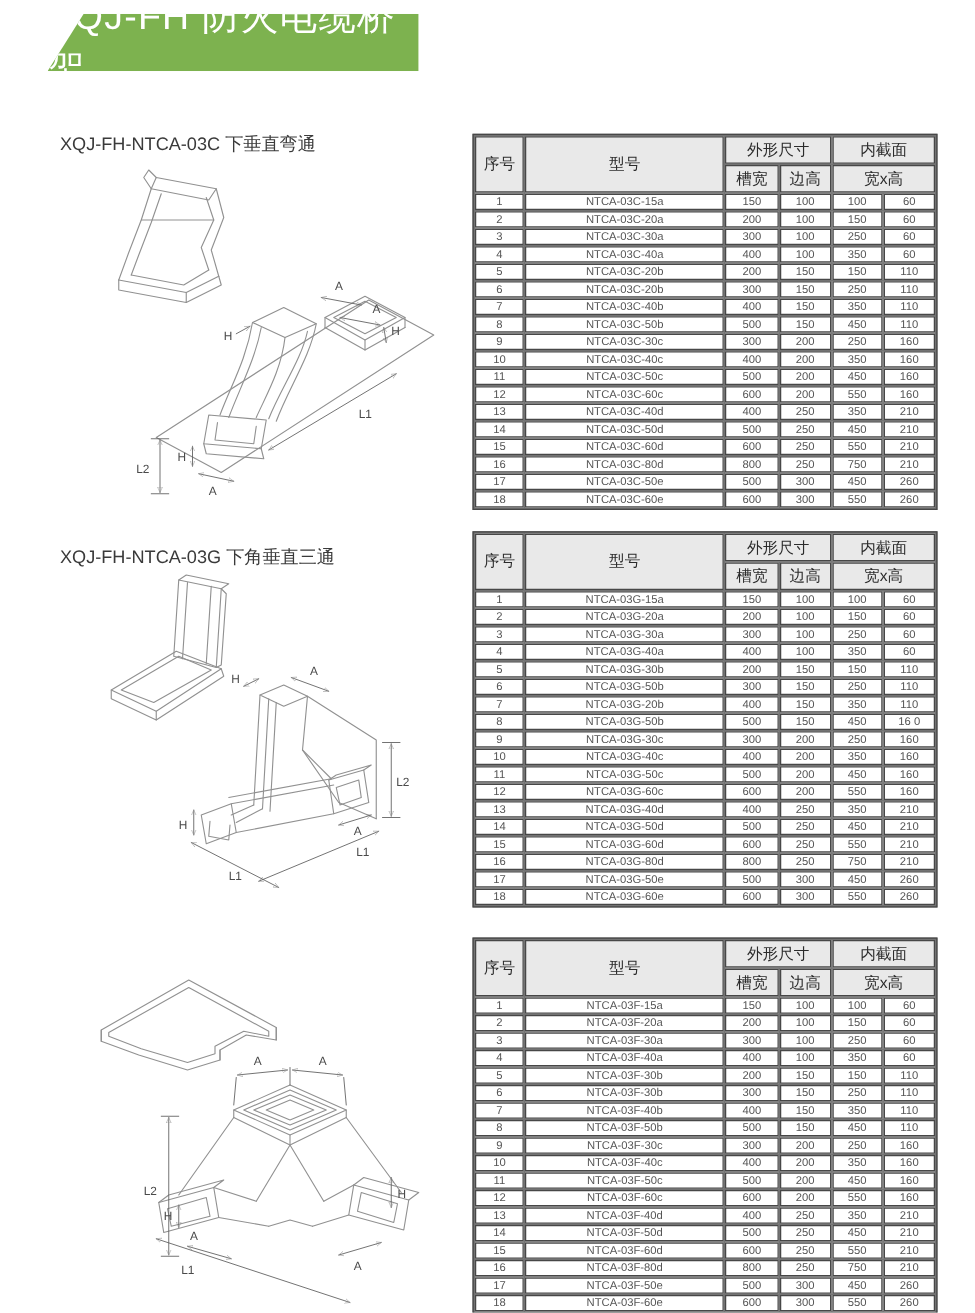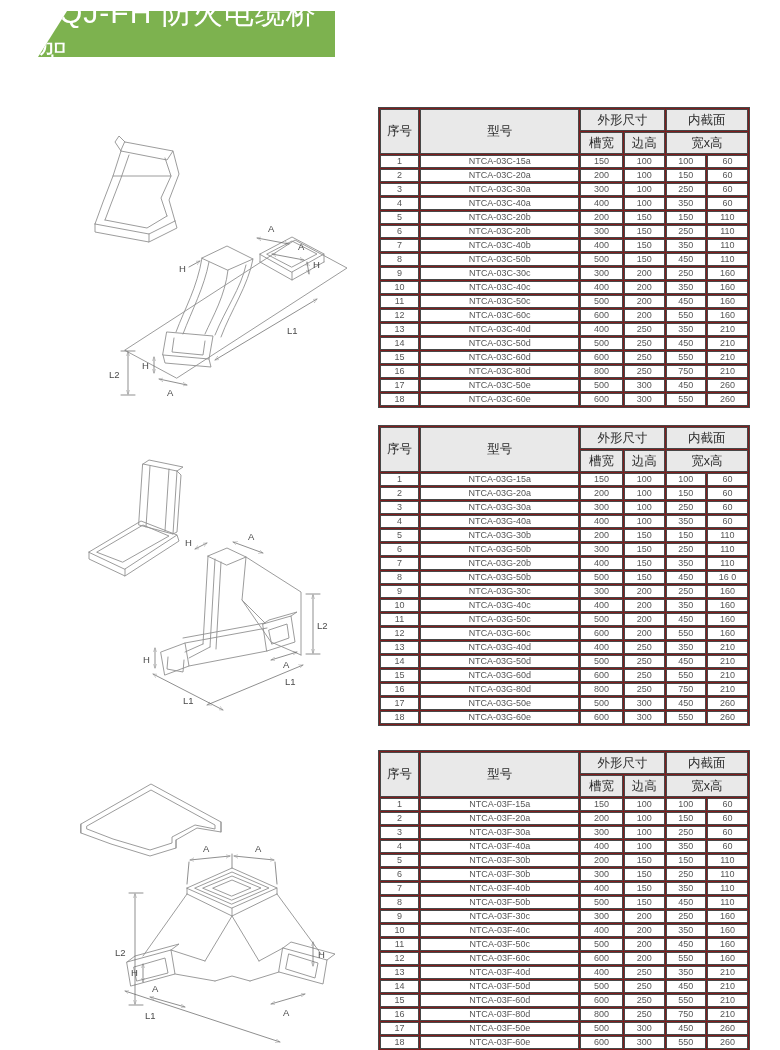--- a/index.html
+++ b/index.html
@@ -12,21 +12,21 @@
           background:#7db24f;color:#fff;
           clip-path:polygon(29px 0,100% 0,100% 100%,0 100%);
           display:flex;align-items:center;justify-content:flex-start;
           font-size:30px;letter-spacing:1px;}
 
   .section-title{position:absolute;left:48px;font-size:14.5px;color:#3a3a3a;
                  font-weight:500;white-space:nowrap;}
 
   
   table.dtable{position:absolute;left:378px;width:372px;table-layout:fixed;
-               border-collapse:separate;border-spacing:1px;background:#7f1d1d;
+               border-collapse:separate;border-spacing:1px;background:#737373;
                border:1px solid #474747;}
   table.dtable th{background:#e9e9e9;border:1px solid #474747;font-weight:400;
                   color:#2b2b2b;font-size:12.5px;padding:0;text-align:center;}
   table.dtable thead tr th{height:20px;}
   table.dtable td{border:1px solid #474747;background:#fff;color:#555;
                   font-size:9px;height:11px;line-height:11px;padding:0;
                   text-align:center;white-space:nowrap;overflow:hidden;}
 
   
   svg.draw{position:absolute;left:55px;overflow:visible;}
@@ -38,20 +38,21 @@
 </style>
 </head>
 <body>
 
 <div class="page">
 
   <div class="banner">
     <span>XQJ-FH 防火电缆桥架</span>
   </div>
 
+  <div class="section-title" style="top:106px">XQJ-FH-NTCA-03C  下垂直弯通</div>
 
   <svg class="draw" style="top:126px" width="310" height="280" viewBox="0 0 310 280">
     <defs>
       <marker id="ah1" viewBox="0 0 10 10" refX="9" refY="5" markerWidth="6.5" markerHeight="6.5" orient="auto-start-reverse">
         <path d="M0,1 L9,5 L0,9 z" fill="#5f5f5f" stroke="none"></path>
       </marker>
     </defs>
 
     <g>
       <path d="M70,16 L64,10 L60,16 L66,25"></path>
@@ -269,20 +270,21 @@
           <td>18</td>
           <td>NTCA-03C-60e</td>
           <td>600</td>
           <td>300</td>
           <td>550</td>
           <td>260</td>
         </tr>
       </tbody>
   </table>
 
+  <div class="section-title" style="top:436px">XQJ-FH-NTCA-03G 下角垂直三通</div>
 
   <svg class="draw" style="top:452px" width="310" height="272" viewBox="0 0 310 272">
     <defs>
       <marker id="ah2" viewBox="0 0 10 10" refX="9" refY="5" markerWidth="6.5" markerHeight="6.5" orient="auto-start-reverse">
         <path d="M0,1 L9,5 L0,9 z" fill="#5f5f5f" stroke="none"></path>
       </marker>
     </defs>
 
     <g>
       <path d="M88,12 L122,19 L118,82 L84,73 Z"></path>

